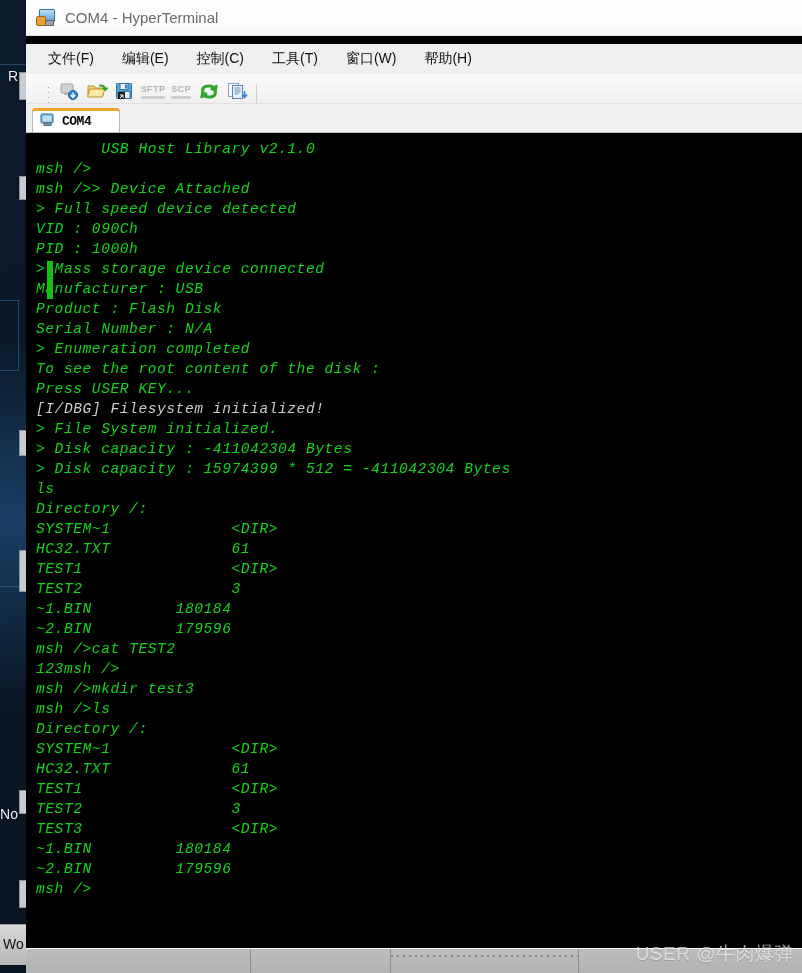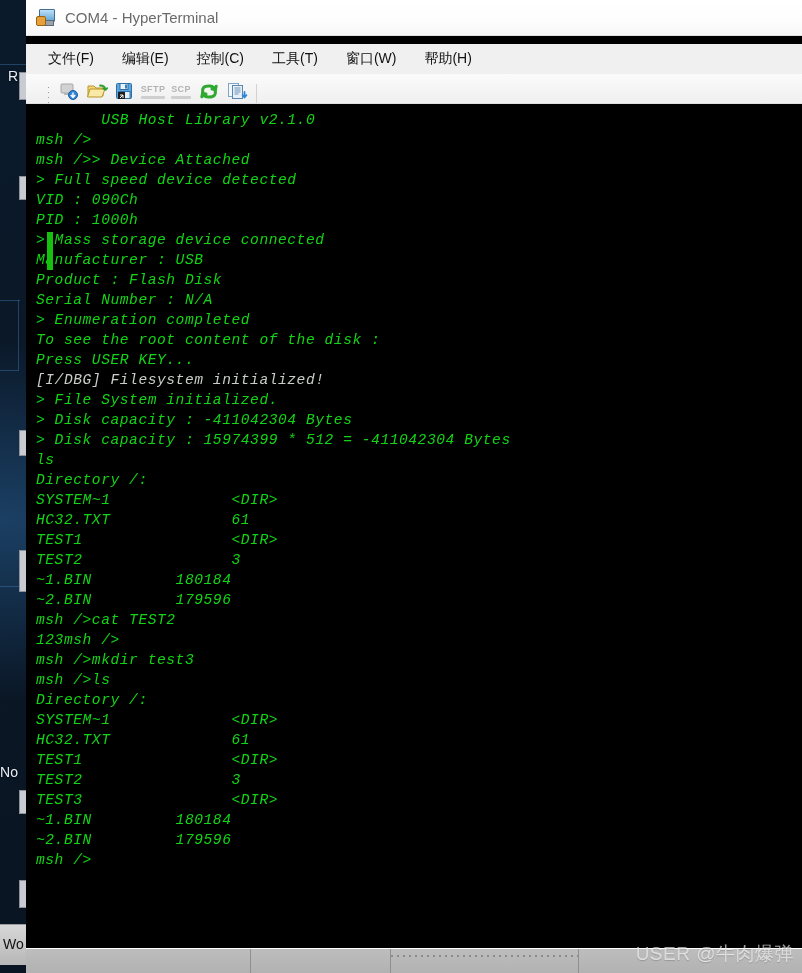--- a/index.html
+++ b/index.html
@@ -306,21 +306,21 @@
   <div class="bg-line" style="left:0;top:930px;width:26px;height:1px;"></div>
 
   <div class="bg-chip" style="left:19px;top:72px;height:26px;"></div>
   <div class="bg-chip" style="left:19px;top:176px;height:22px;"></div>
   <div class="bg-chip" style="left:19px;top:430px;height:24px;"></div>
   <div class="bg-chip" style="left:19px;top:550px;height:40px;"></div>
   <div class="bg-chip" style="left:19px;top:790px;height:22px;"></div>
   <div class="bg-chip" style="left:19px;top:880px;height:26px;"></div>
 
   <div class="bg-text" style="left:8px;top:68px;">R</div>
-  <div class="bg-text" style="left:0px;top:764px;">No</div>
+  <div class="bg-text" style="left:0px;top:806px;">No</div>
 </div>
 
 <div id="tb-strip">
   <span>Wo</span>
 </div>
 
 <div id="app-window">
 
   <div id="titlebar">
     <div class="ico-pc">
@@ -393,20 +393,32 @@
         <rect x="1.5" y="1.5" width="10" height="13" fill="#f4f8fc" stroke="#7ea6c8"></rect>
         <rect x="5.5" y="3.5" width="10" height="13" fill="#e7f0f8" stroke="#5b86ad"></rect>
         <path d="M7.5 6 h6 M7.5 8 h6 M7.5 10 h6 M7.5 12 h4" stroke="#6d93b6" stroke-width="1"></path>
         <path d="M17.5 10 v5 M15.6 13.2 L17.5 15.4 L19.4 13.2" stroke="#2f86d8" stroke-width="1.8" fill="none" stroke-linecap="round"></path>
       </svg>
     </div>
 
     <div class="tb-sep"></div>
   </div>
 
+  <div id="tabstrip">
+    <div class="tab">
+      <span>
+        <svg width="16" height="14" viewBox="0 0 16 14">
+          <rect x="1" y="1" width="12" height="9" rx="1" fill="#6fb3e0" stroke="#2f6fa5"></rect>
+          <rect x="2.5" y="2.5" width="9" height="6" fill="#bfe0f5"></rect>
+          <rect x="4" y="10" width="7" height="2.5" fill="#8e99a3" stroke="#5e6970"></rect>
+        </svg>
+      </span>
+      <span class="tab-label">COM4</span>
+    </div>
+  </div>
 
   <div id="terminal">
     <div class="edge-green"></div>
     <div id="term-lines"><div class="tl">       USB Host Library v2.1.0</div><div class="tl">msh /&gt;</div><div class="tl">msh /&gt;&gt; Device Attached</div><div class="tl">&gt; Full speed device detected</div><div class="tl">VID : 090Ch</div><div class="tl">PID : 1000h</div><div class="tl">&gt; Mass storage device connected</div><div class="tl">Manufacturer : USB</div><div class="tl">Product : Flash Disk</div><div class="tl">Serial Number : N/A</div><div class="tl">&gt; Enumeration completed</div><div class="tl">To see the root content of the disk :</div><div class="tl">Press USER KEY...</div><div class="tl dbg">[I/DBG] Filesystem initialized!</div><div class="tl">&gt; File System initialized.</div><div class="tl">&gt; Disk capacity : -411042304 Bytes</div><div class="tl">&gt; Disk capacity : 15974399 * 512 = -411042304 Bytes</div><div class="tl">ls</div><div class="tl">Directory /:</div><div class="tl">SYSTEM~1             &lt;DIR&gt;</div><div class="tl">HC32.TXT             61</div><div class="tl">TEST1                &lt;DIR&gt;</div><div class="tl">TEST2                3</div><div class="tl">~1.BIN         180184</div><div class="tl">~2.BIN         179596</div><div class="tl">msh /&gt;cat TEST2</div><div class="tl">123msh /&gt;</div><div class="tl">msh /&gt;mkdir test3</div><div class="tl">msh /&gt;ls</div><div class="tl">Directory /:</div><div class="tl">SYSTEM~1             &lt;DIR&gt;</div><div class="tl">HC32.TXT             61</div><div class="tl">TEST1                &lt;DIR&gt;</div><div class="tl">TEST2                3</div><div class="tl">TEST3                &lt;DIR&gt;</div><div class="tl">~1.BIN         180184</div><div class="tl">~2.BIN         179596</div><div class="tl">msh /&gt;</div></div>
   </div>
 
   <div id="statusbar">
     <div class="sb-cell" style="flex:1;"></div>
     <div class="sb-cell" style="flex:none;width:140px;"></div>
     <div class="sb-cell sb-dots"></div>

